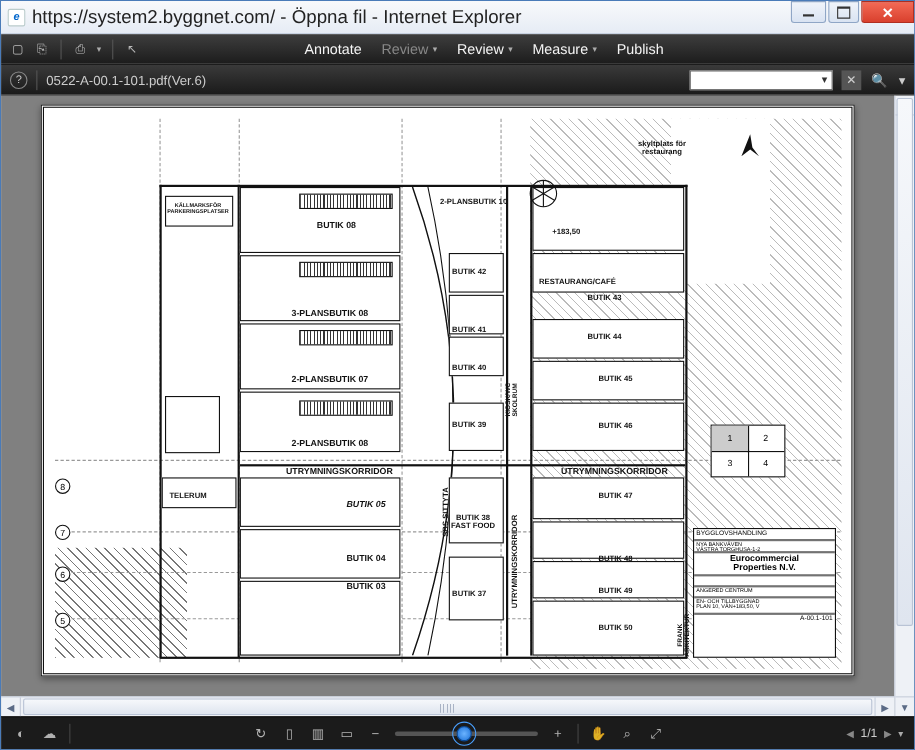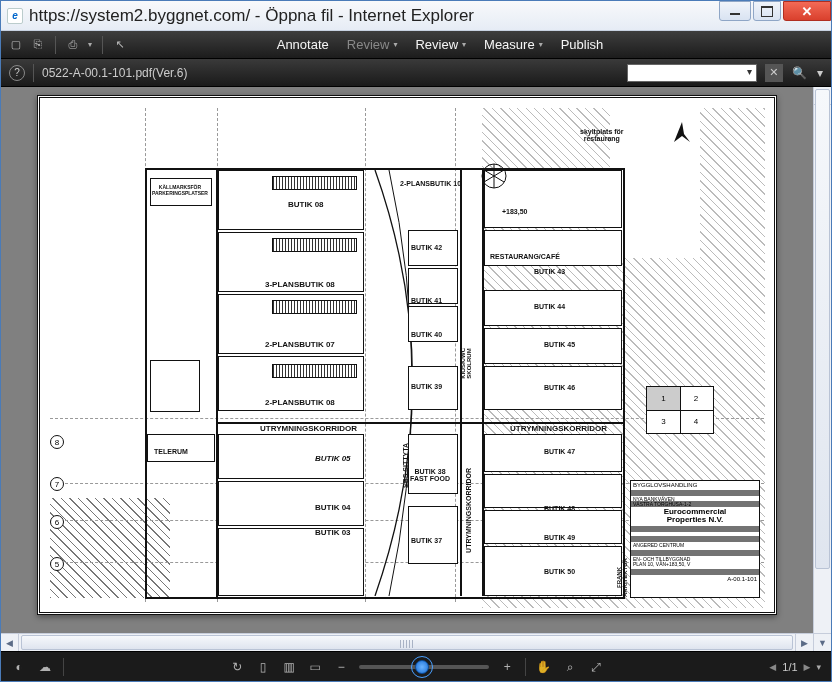--- a/index.html
+++ b/index.html
@@ -61,21 +61,21 @@
 .box { position:absolute; border:1px solid #111; background:#fff; }
 .hatch { background: repeating-linear-gradient(45deg, #777 0 1px, transparent 1px 6px); }
 .lbl { position:absolute; font-size:8px; font-weight:700; font-family: Arial, sans-serif; color:#111; white-space:nowrap; text-align:center;}
 .lbl.small { font-size:7px; font-weight:600;}
 .lbl.v { writing-mode: vertical-rl; transform: rotate(180deg);}
 .grid-line-h { position:absolute; left:0; right:0; border-top:1px dashed #999;}
 .grid-line-v { position:absolute; top:0; bottom:0; border-left:1px dashed #999;}
 .wall { position:absolute; background:#111;}
 .circle-num { position:absolute; width:14px; height:14px; border:1px solid #111; border-radius:50%; display:flex; align-items:center; justify-content:center; font-size:8px; background:#fff;}
 .titleblock { position:absolute; border:1px solid #111; background:#fff; }
-.titleblock .row { border-top:6px solid #737373; font-size:6px; padding:1px 2px; line-height:1.1; }
+.titleblock .row { border-top:2px solid #737373; font-size:6px; padding:1px 2px; line-height:1.1; }
 .northarrow svg { width:24px; height:24px; }
 
 
 .statusbar { height: 30px; background:#1b1b1b; display:flex; align-items:center; color:#ccc; font-size:11px; padding:0 10px; gap:10px; border-top:1px solid #000;}
 .statusbar .sicon { width:16px; height:16px; display:flex; align-items:center; justify-content:center; font-size:12px; opacity:0.85;}
 .statusbar .vdiv { width:1px; height:18px; background:#444;}
 .statusbar .spacer { flex:1; }
 .zoom-track { width:130px; height:4px; background:#555; position:relative; border-radius:2px; }
 .zoom-knob { position:absolute; top:50%; left:48%; transform:translate(-50%,-50%); width:14px; height:14px; border-radius:50%; background:radial-gradient(#6bb3ff,#1a6fd6); border:1px solid #0b4c9b;}
 .zoom-sel { position:absolute; top:50%; left:48%; transform:translate(-50%,-50%); width:22px; height:22px; border:1px solid #4aa0ff; border-radius:50%;}

